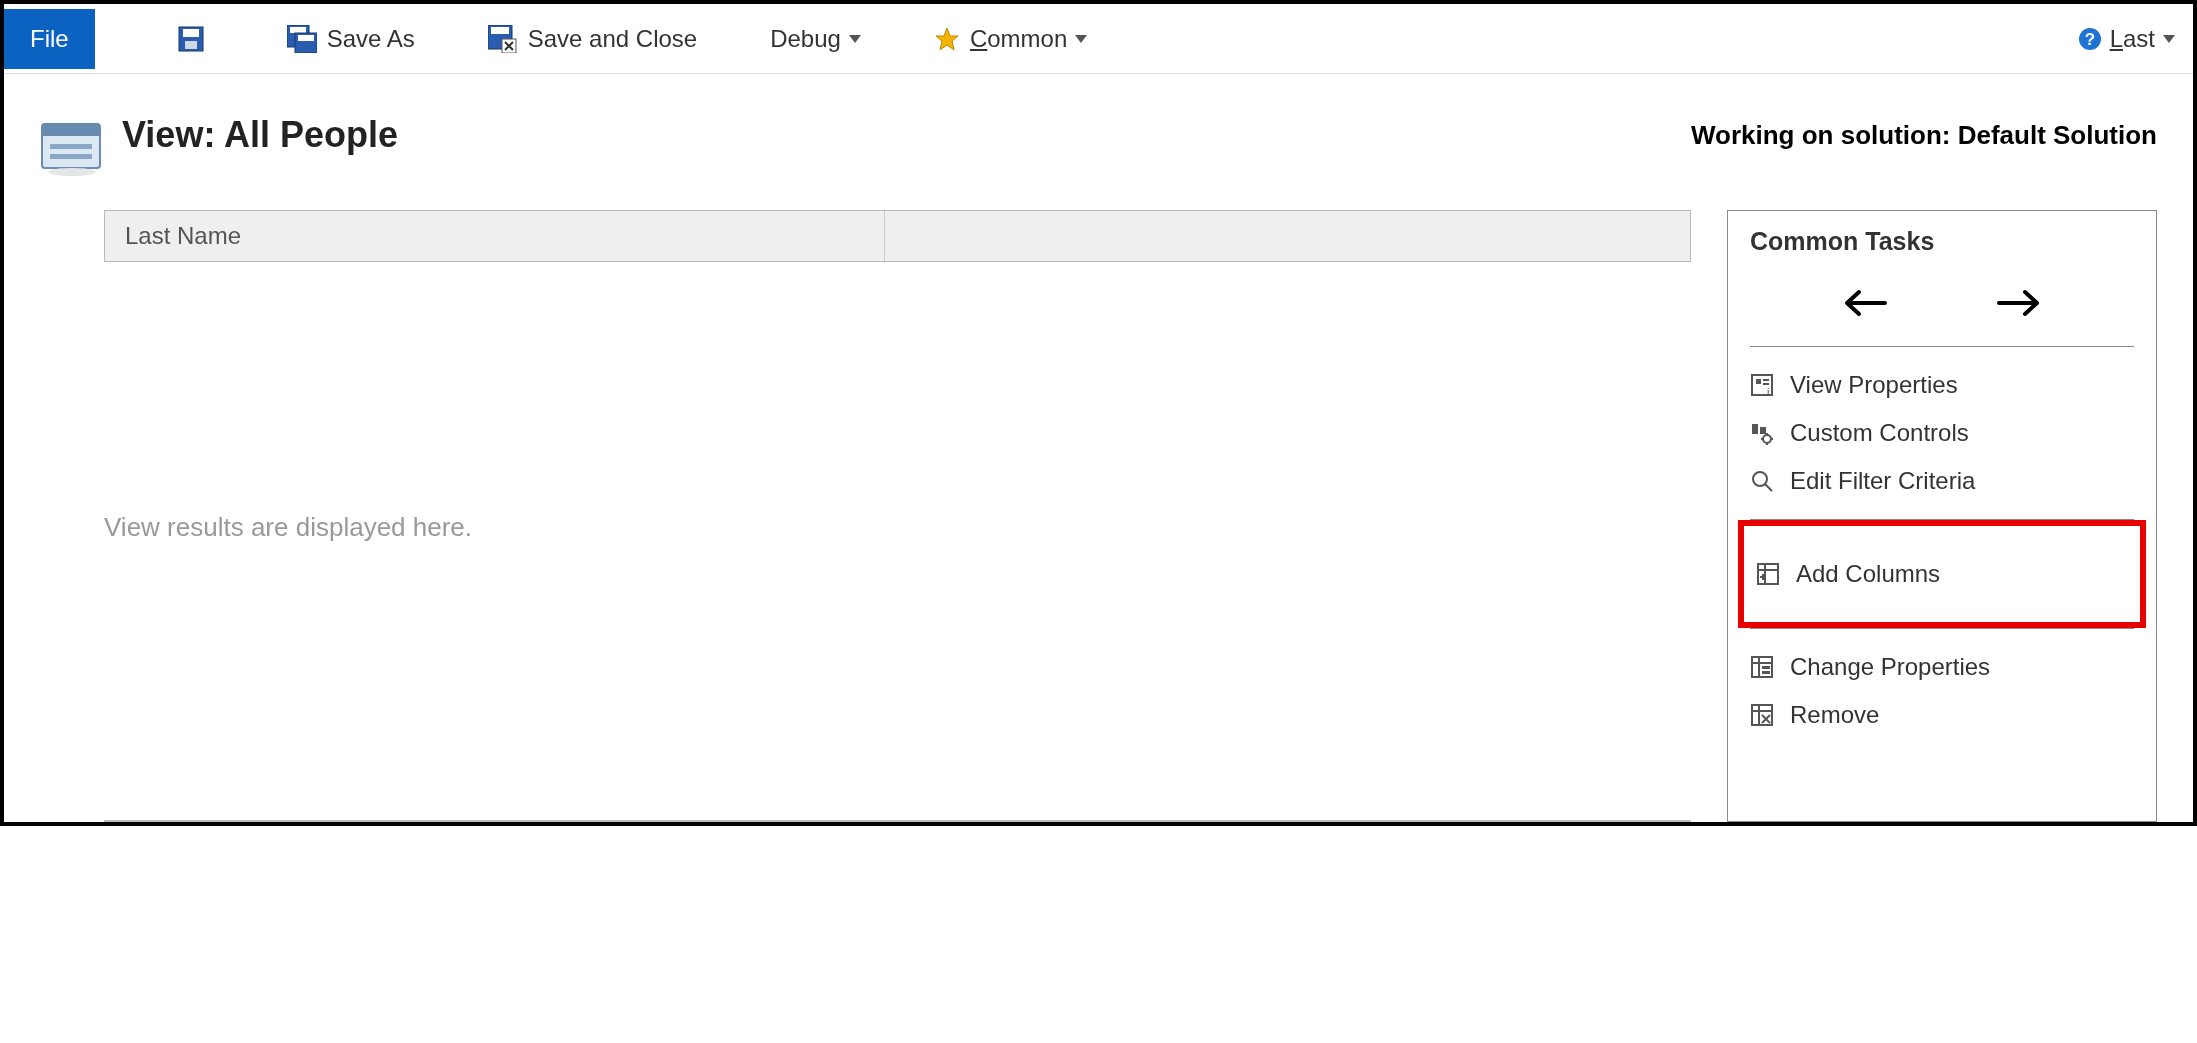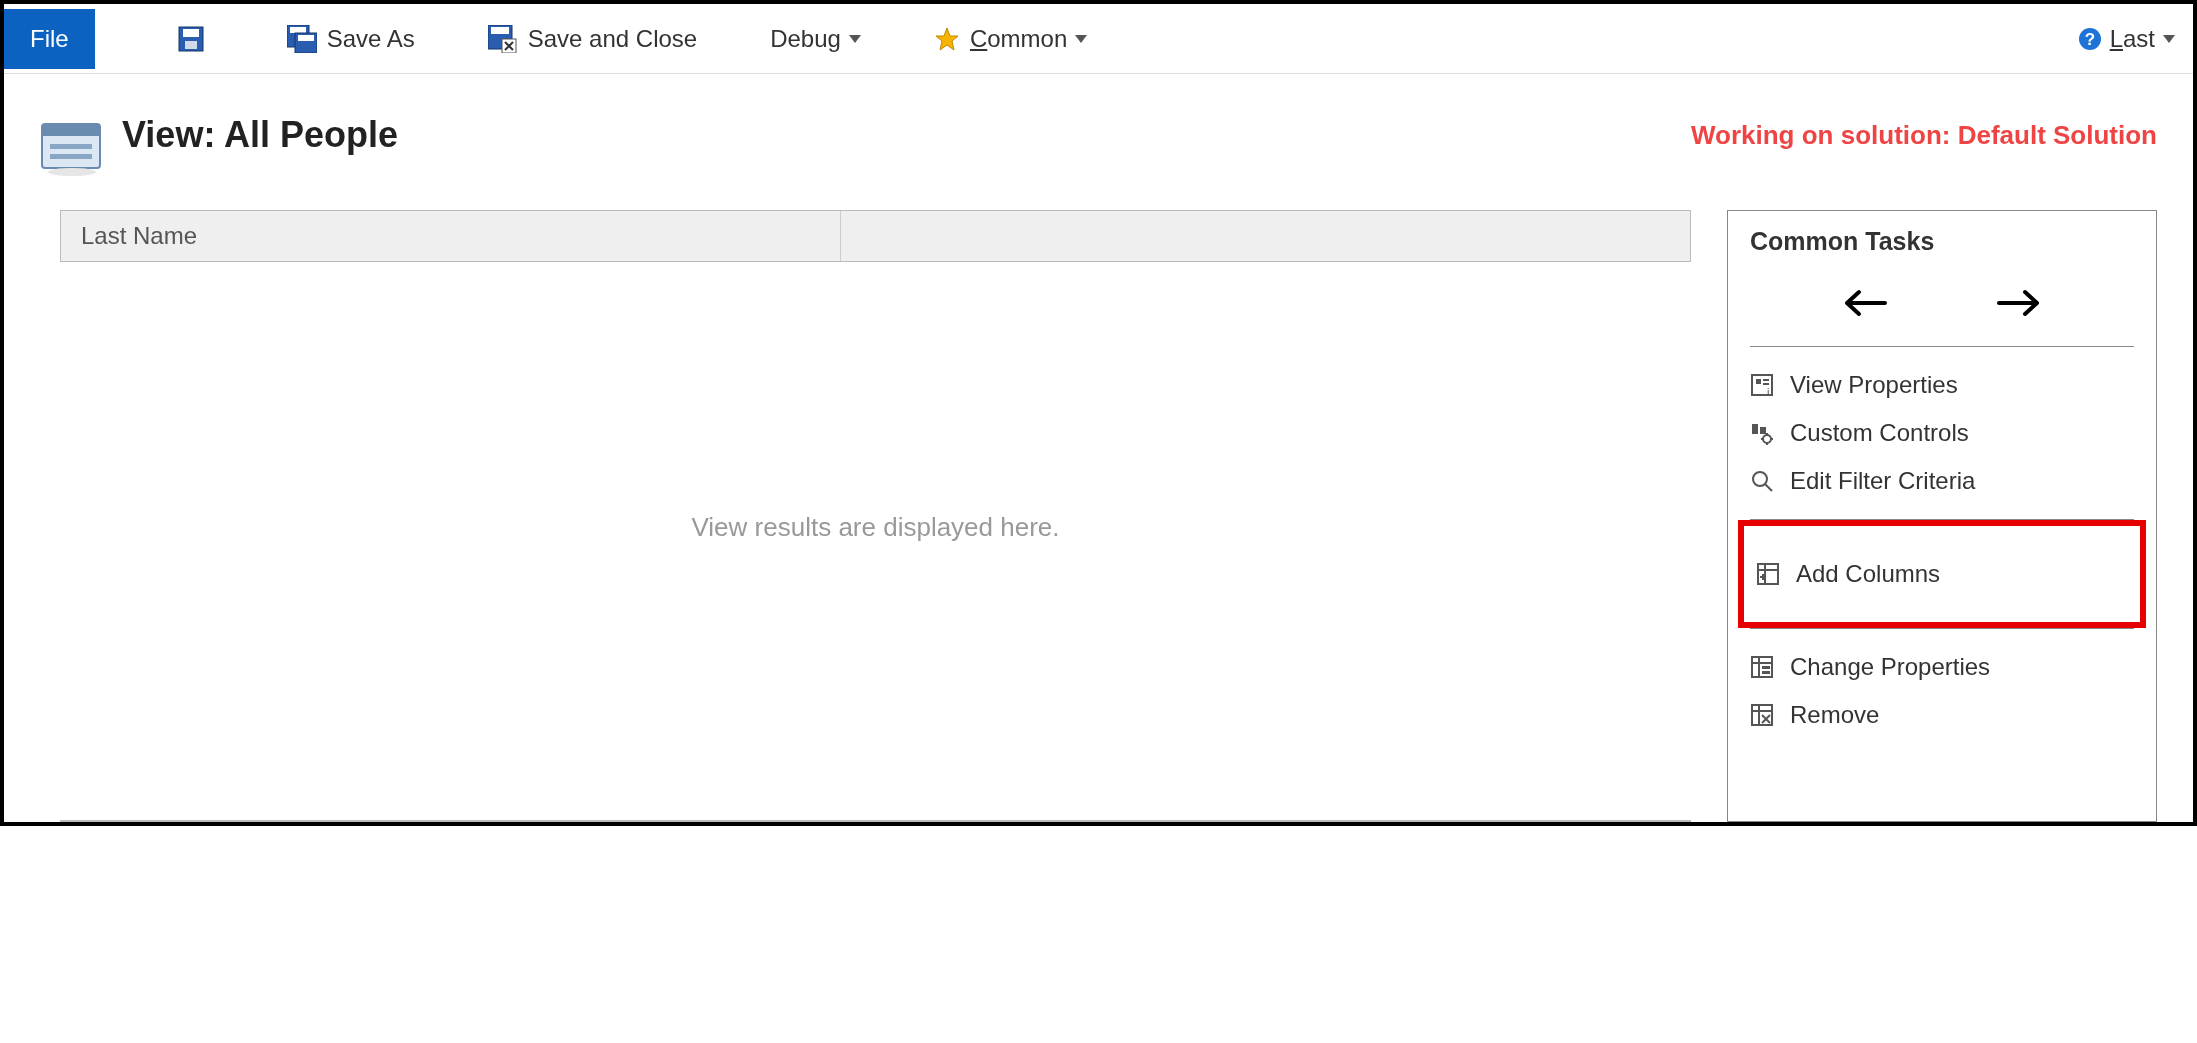--- a/index.html
+++ b/index.html
@@ -60,27 +60,28 @@
   .help-item { display: flex; align-items: center; cursor: pointer; }
 
   
   .header-row {
     display: flex;
     align-items: flex-start;
     padding: 40px 36px 10px 36px;
   }
   .view-icon { margin-right: 18px; margin-top: 6px; }
   .view-title { font-size: 36px; font-weight: 700; color: #222; }
-  .solution-text { font-size: 26px; font-weight: 700; color: #ef4444; margin-left: auto; margin-top: 6px; }
+  .solution-text { font-size: 26px; font-weight: 700; color: #000000; margin-left: auto; margin-top: 6px; }
 
   
   .main-area {
     display: flex;
     padding: 20px 36px 20px 56px;
     gap: 36px;
+    margin-left: 44px;
   }
   .grid-area {
     flex: 1;
   }
   .grid-header {
     background: #efefef;
     border: 1px solid #bbb;
     height: 52px;
     display: flex;
     align-items: center;
@@ -92,21 +93,20 @@
     height: 100%;
     display: flex;
     align-items: center;
     border-right: 1px solid #ccc;
   }
   .grid-body {
     min-height: 560px;
     border-bottom: 2px solid #bbb;
     display: flex;
     align-items: flex-start;
-    justify-content: center;
     padding-top: 250px;
   }
   .placeholder {
     color: #999;
     font-size: 26px;
   }
 
   
   .sidebar {
     width: 430px;

